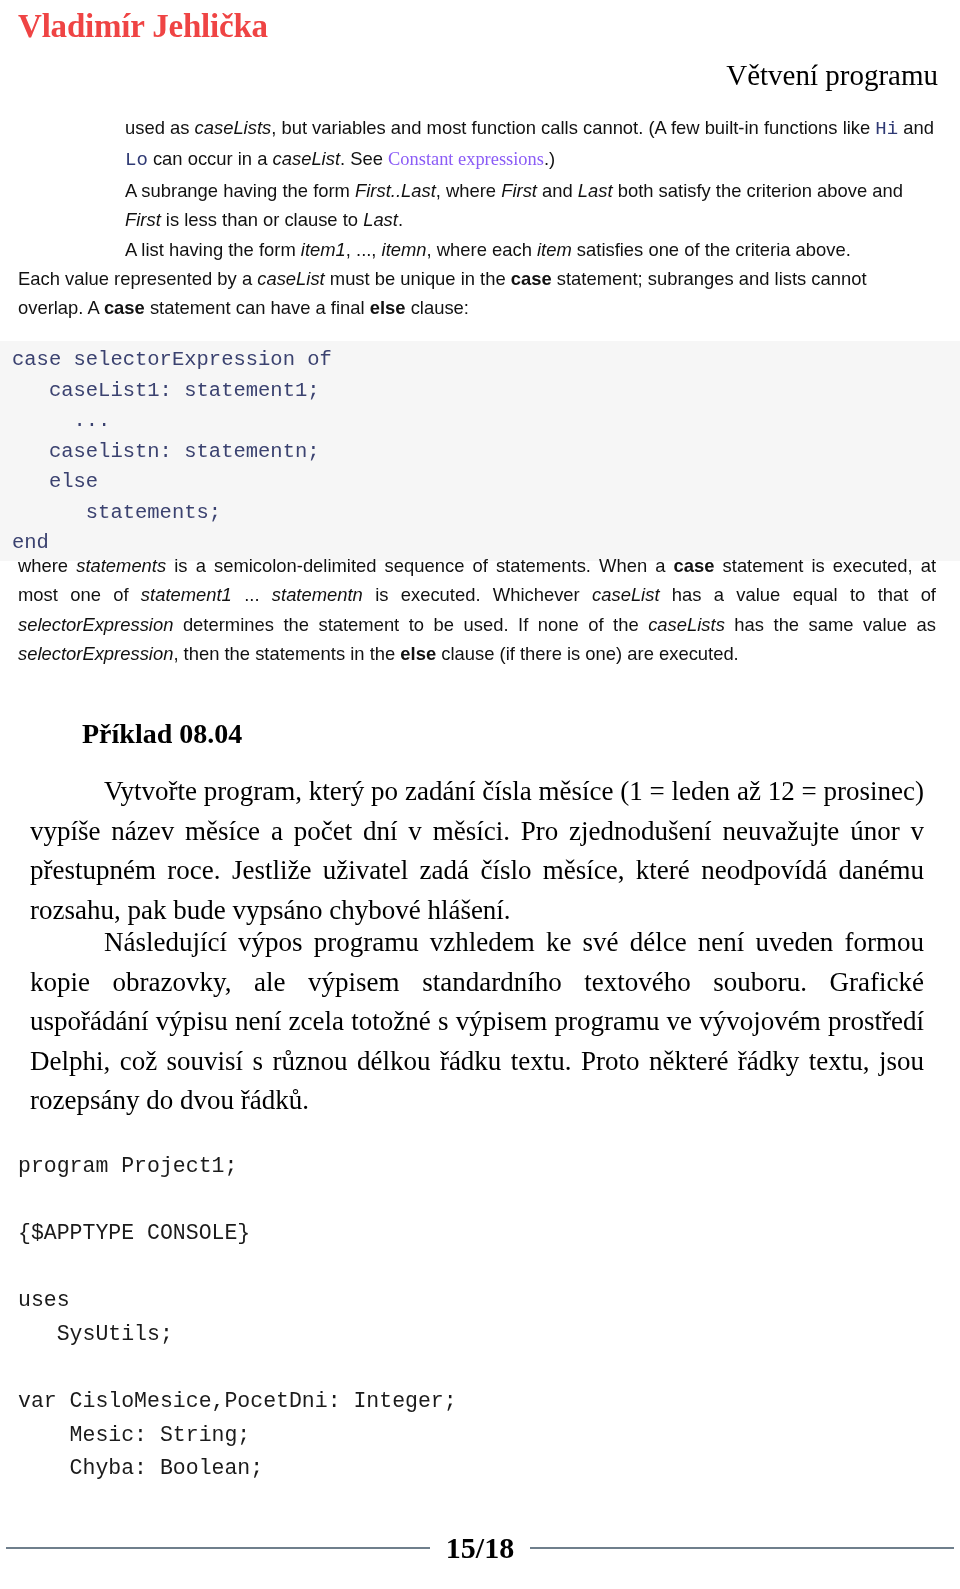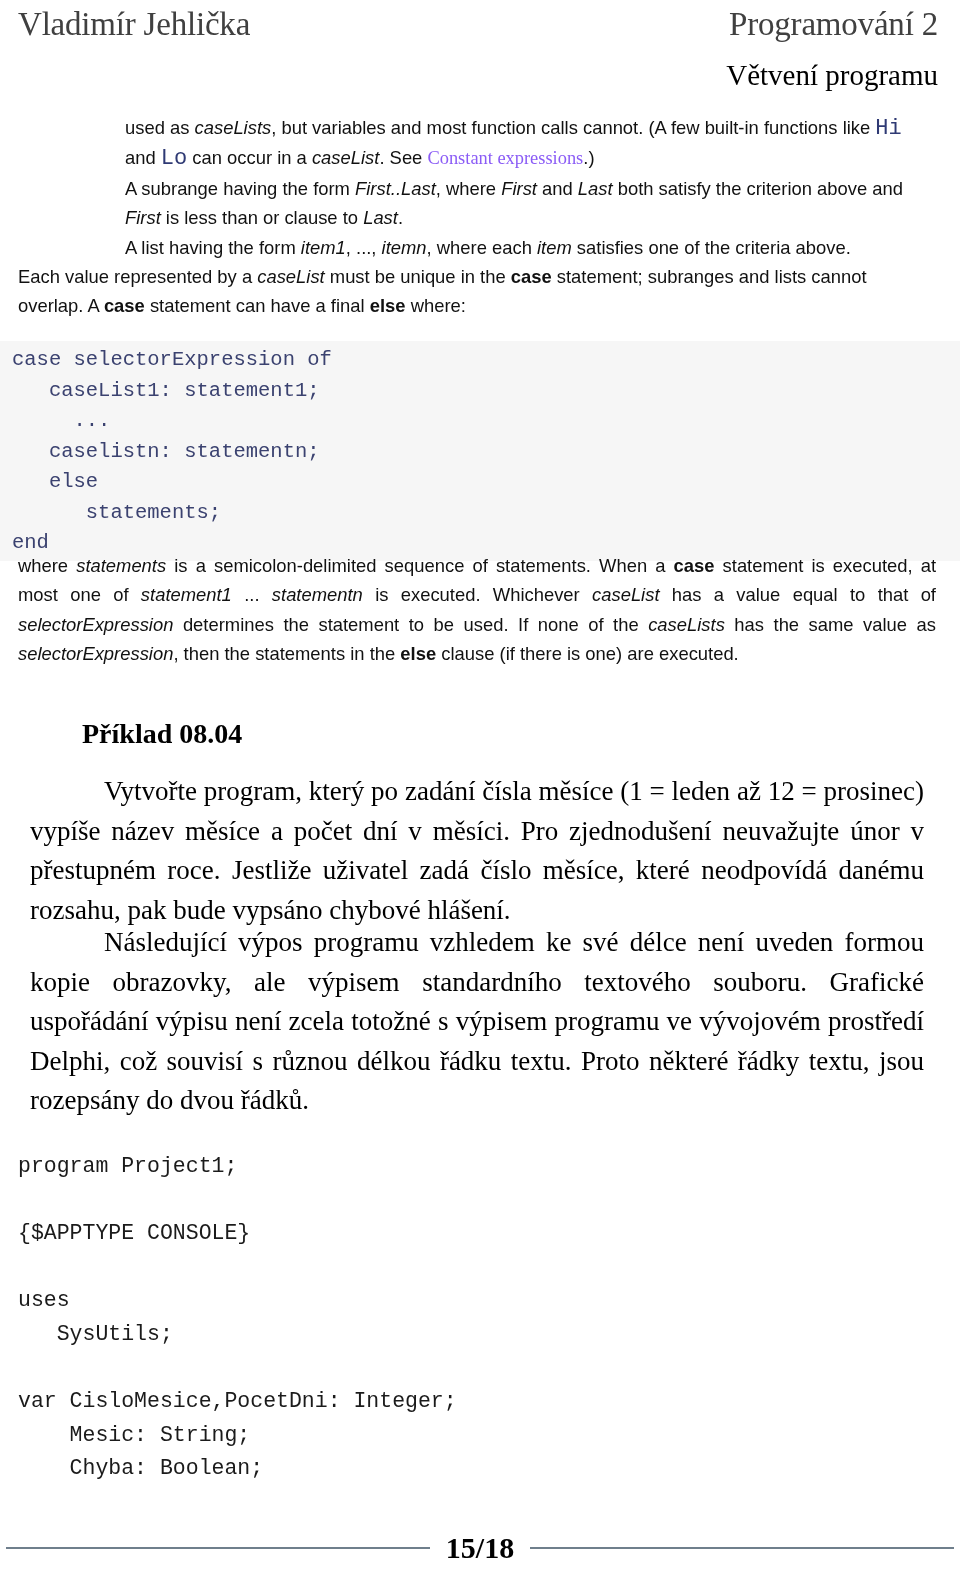--- a/index.html
+++ b/index.html
@@ -25,26 +25,27 @@
 
   
   .runhead {
     position: absolute;
     top: 2px;
     left: 18px;
     right: 22px;
     height: 46px;
     display: flex;
     justify-content: space-between;
-    align-items: flex-start;
+    align-items: flex-end;
     font-family: "Liberation Serif", serif;
     font-size: 33px;
     line-height: 44px;
-    color: #404040;
+    color: #ef4444;
     letter-spacing: -0.2px;
+    font-weight: bold;
   }
   .runhead-left { white-space: nowrap; }
   .runhead-right { white-space: nowrap; }
 
   .subhead {
     position: absolute;
     top: 56px;
     right: 22px;
     font-family: "Liberation Serif", serif;
     font-size: 29px;
@@ -64,21 +65,21 @@
     color: #111111;
     text-align: left;
   }
   .helpdoc p { margin: 0; }
   .hd-indent { margin-left: 107px !important; }
 
   .i { font-style: italic; }
   .b { font-weight: bold; }
   .mono-inline {
     font-family: "Liberation Mono", monospace;
-    font-size: 22px;
+    font-size: 19px;
     color: #2f3a74;
   }
   .link {
     color: #8b5cf6;
     font-family: Liberation Serif, serif;
   }
 
   
   .codeblock {
     position: absolute;
@@ -169,32 +170,31 @@
     white-space: nowrap;
   }
 </style>
 </head>
 <body>
 
 <div class="page">
 
   <div class="runhead">
     <span class="runhead-left">Vladimír Jehlička</span>
-    <span class="runhead-right">Programování 2</span>
   </div>
   <div class="subhead">Větvení programu</div>
 
   <div class="helpdoc">
     <p class="hd-indent"><span>used as </span><span class="i">caseLists</span><span>, but variables and most function calls cannot. (A few built-in functions like </span><span class="mono-inline">Hi</span><span> and </span><span class="mono-inline">Lo</span><span> can occur in a </span><span class="i">caseList</span><span>. See </span><span class="link">Constant expressions</span><span>.)</span></p>
 
     <p class="hd-indent"><span>A subrange having the form </span><span class="i">First..Last</span><span>, where </span><span class="i">First</span><span> and </span><span class="i">Last</span><span> both satisfy the criterion above and </span><span class="i">First</span><span> is less than or clause to </span><span class="i">Last</span><span>.</span></p>
 
     <p class="hd-indent"><span>A list having the form </span><span class="i">item1</span><span>, ..., </span><span class="i">itemn</span><span>, where each </span><span class="i">item</span><span> satisfies one of the criteria above.</span></p>
 
-    <p><span>Each value represented by a </span><span class="i">caseList</span><span> must be unique in the </span><span class="b">case</span><span> statement; subranges and lists cannot overlap. A </span><span class="b">case</span><span> statement can have a final </span><span class="b">else</span><span> where:</span></p>
+    <p><span>Each value represented by a </span><span class="i">caseList</span><span> must be unique in the </span><span class="b">case</span><span> statement; subranges and lists cannot overlap. A </span><span class="b">case</span><span> statement can have a final </span><span class="b">else</span><span> clause:</span></p>
   </div>
 
   <div class="codeblock" style="top:341px;">case selectorExpression of
    caseList1: statement1;
      ...
    caselistn: statementn;
    else
       statements;
 end</div>
 

